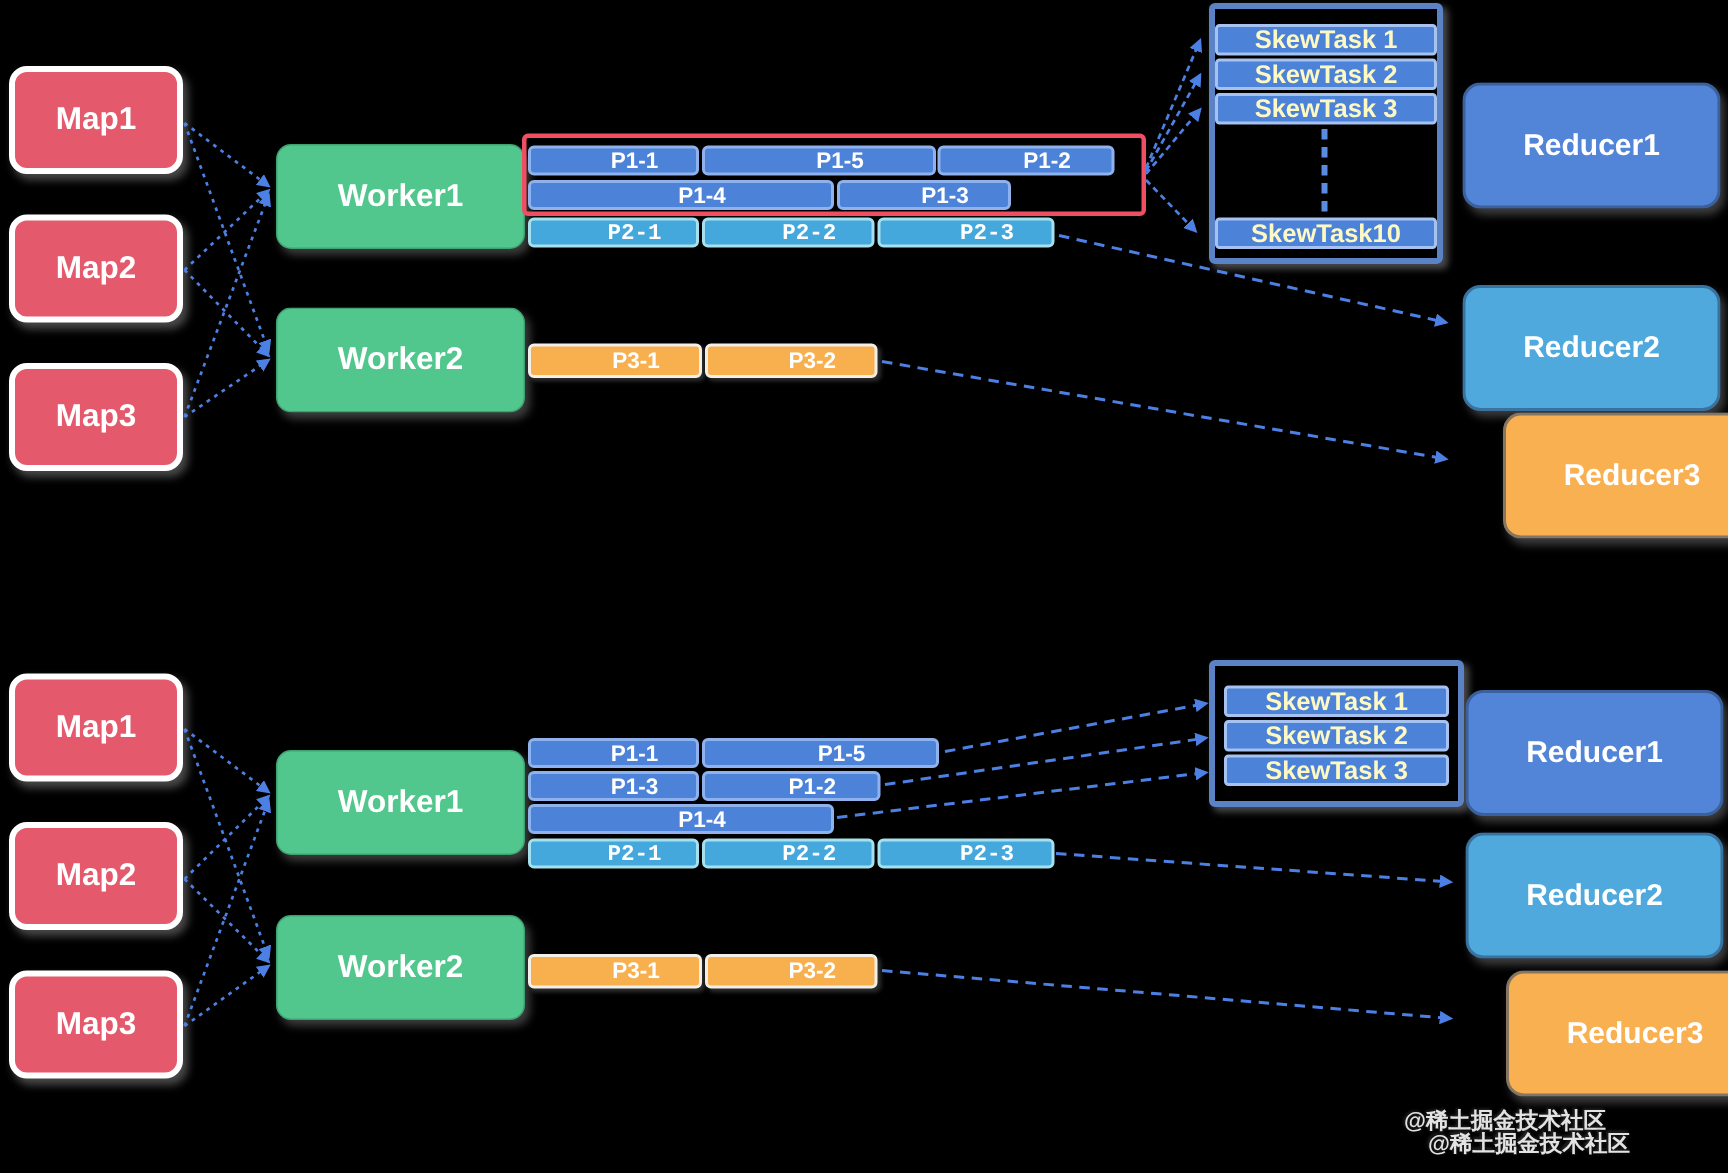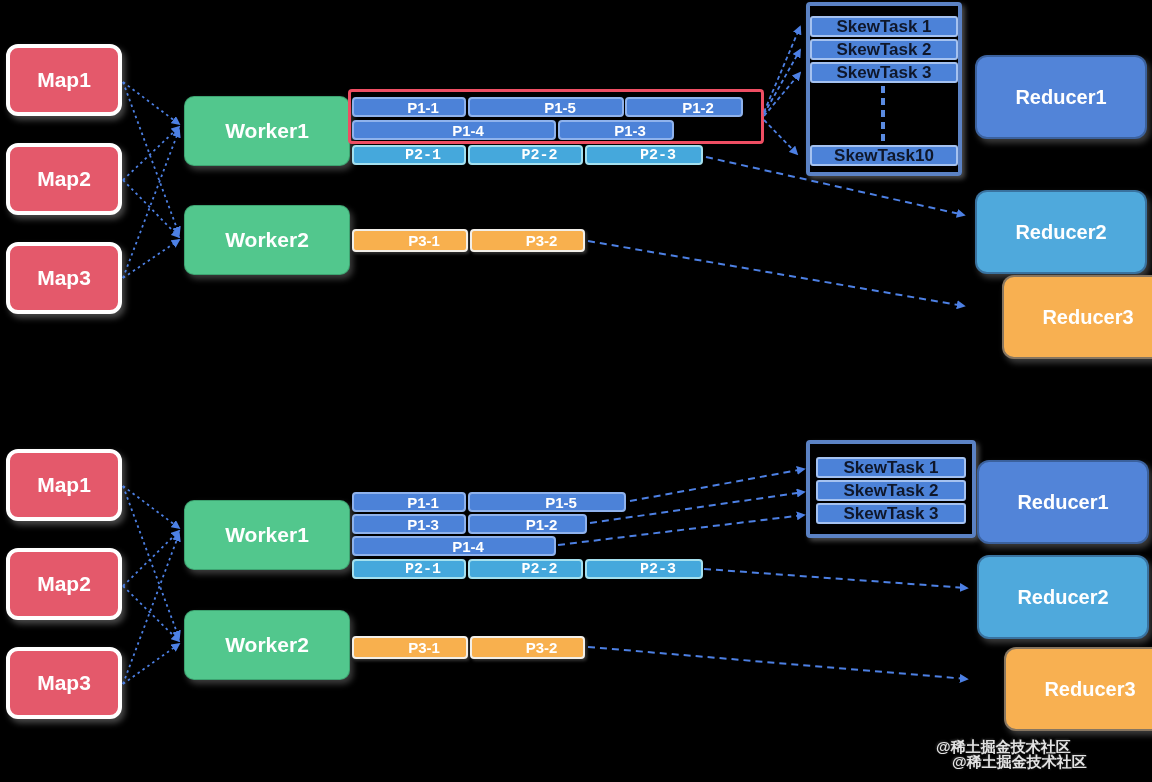--- a/index.html
+++ b/index.html
@@ -18,21 +18,21 @@
   .r1{background:var(--reducer1-fill);} .r2{background:var(--reducer2-fill);} .r3{background:var(--reducer3-fill);margin-left:27px;}
   .bar{height:20px;border-radius:4px;color:#fff;display:flex;align-items:center;justify-content:center;
     font-size:15px;font-weight:700;padding-left:28px;}
   .bar.blue{background:var(--bar-blue);border:2px solid var(--bar-blue-border);}
   .bar.cyan{background:var(--bar-cyan);border:2px solid var(--bar-cyan-border);font-family:Liberation Mono, monospace;}
   .bar.orange{background:var(--bar-orange);border:2px solid var(--bar-orange-border);height:23px;
     box-shadow:2px 2px 3px rgba(120,120,120,.4);}
   .red-outline{border:3px solid var(--red-outline);border-radius:4px;}
   .skew-container{border:4px solid var(--container-border);border-radius:4px;
     box-shadow:3px 3px 5px rgba(150,150,150,.5);}
-  .skew-bar{background:var(--skew-fill);border:2px solid var(--skew-border);border-radius:3px;color:#0f172a;
+  .skew-bar{background:var(--skew-fill);border:2px solid var(--skew-border);border-radius:3px;color:#fef9c3;
     height:21px;display:flex;align-items:center;justify-content:center;font-size:17px;font-weight:700;}
   svg.overlay{position:absolute;left:0;top:0;pointer-events:none;z-index:6;}
   .ln{fill:none;stroke:var(--arrow,#4d80e4);}
   .dot{stroke-width:1.8;stroke-dasharray:2.5 3.5;}
   .dash{stroke-width:2;stroke-dasharray:7 5;}
   .fan{stroke-width:1.8;stroke-dasharray:4 3;}
   .vdash{fill:none;stroke:#5b8be0;stroke-width:4;stroke-dasharray:7 5;}
   .wm{position:absolute;color:#e3e3e3;font-size:15px;font-weight:700;
     text-shadow:1px 1px 2px #111,-1px -1px 2px #333;z-index:9;}
 </style>

